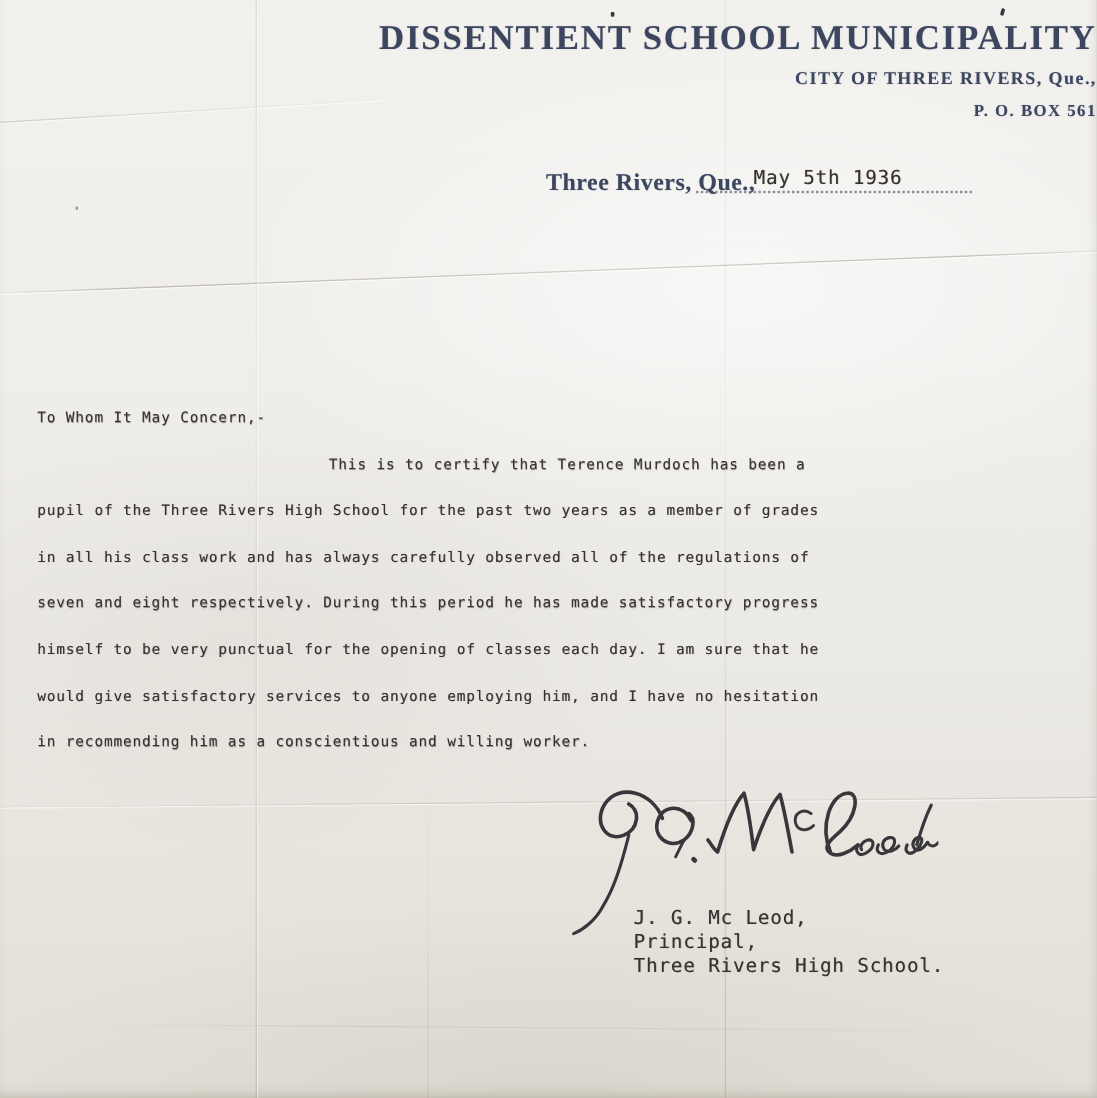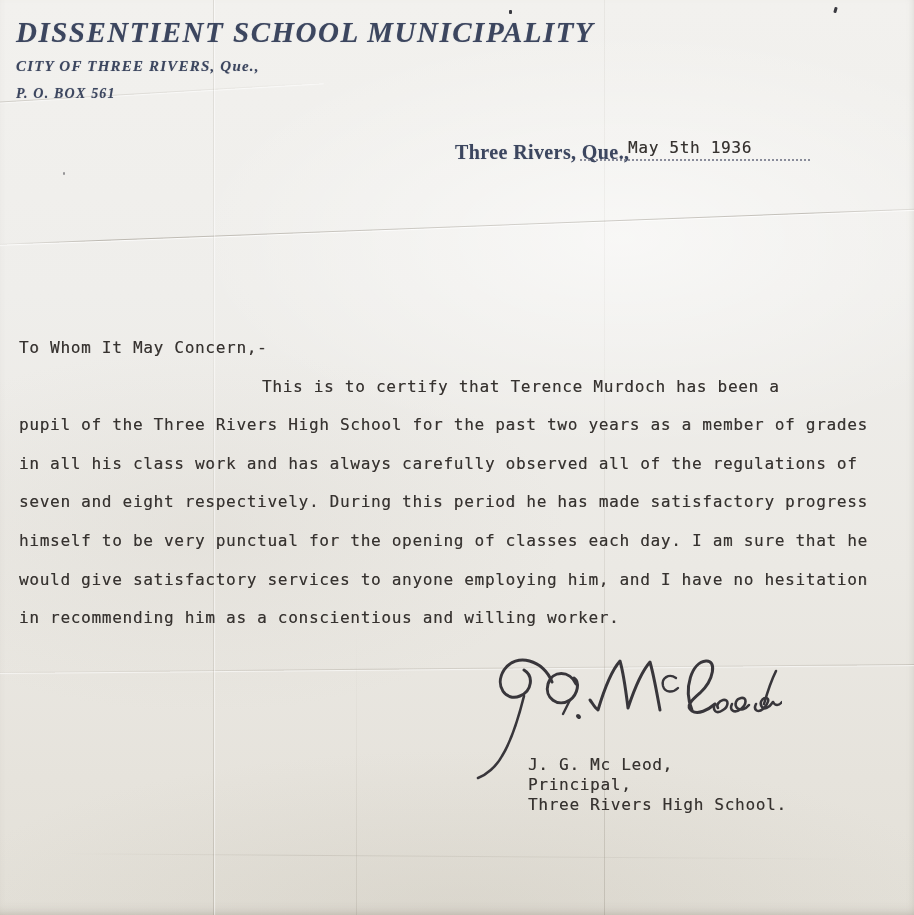--- a/index.html
+++ b/index.html
@@ -35,37 +35,37 @@
     background:linear-gradient(180deg,rgba(140,133,120,.10),rgba(140,133,120,.06) 40%,rgba(140,133,120,.22) 75%,rgba(140,133,120,.30));}
   .crease-v3{left:356px;top:630px;width:1px;height:285px;
     background:linear-gradient(180deg,rgba(140,133,120,0),rgba(140,133,120,.2));}
   .speck{position:absolute;background:#3a3a40;border-radius:1px;}
   .speck1{left:509px;top:10px;width:3px;height:4px;}
   .speck2{left:834px;top:7px;width:3px;height:6px;transform:rotate(15deg);}
   .speck3{left:63px;top:172px;width:2px;height:3px;opacity:.5;}
 
   
   .letterhead{position:absolute;top:15px;left:0;width:100%;box-sizing:border-box;padding-left:16px;
-    text-align:left;color:#3c465f;text-shadow:0 0 1px rgba(60,70,95,.35);font-style:italic;}
+    text-align:right;color:#3c465f;text-shadow:0 0 1px rgba(60,70,95,.35);}
   .org{font-size:29px;font-weight:bold;letter-spacing:1.5px;line-height:34px;}
   .cityline{font-size:15px;font-weight:bold;letter-spacing:1.2px;line-height:28px;margin-top:3px;}
   .pobox{font-size:14px;font-weight:bold;letter-spacing:1.2px;margin-top:6px;}
 
   
   .dateline-place{position:absolute;left:455px;top:141px;font-size:20px;font-weight:bold;
     letter-spacing:.4px;color:#3c465f;text-shadow:0 0 1px rgba(60,70,95,.3);}
   .date-rule{position:absolute;left:580px;top:140px;width:230px;height:19px;
     border-bottom:2px dotted rgba(80,85,108,.65);}
   .typed-date{position:absolute;left:48px;top:-2px;white-space:nowrap;
     font-family:"DejaVu Sans Mono",monospace;font-size:16px;letter-spacing:.7px;
     color:#36322f;text-shadow:.3px .3px .6px rgba(52,48,48,.5);}
 
   
-  .body{position:absolute;left:19px;top:329px;width:875px;
-    font-family:"DejaVu Sans Mono",monospace;font-size:16px;letter-spacing:.72px;
+  .body{position:absolute;left:31px;top:329px;width:875px;
+    font-family:"DejaVu Sans Mono",monospace;font-size:12px;letter-spacing:.72px;
     color:#36322f;text-shadow:.3px .3px .6px rgba(52,48,48,.5);}
   .bodyline{line-height:38.6px;white-space:nowrap;height:38.6px;}
   .indent{padding-left:243px;}
 
   
   .sig-script{position:absolute;left:452px;top:648px;width:330px;height:175px;}
   .sig-script svg{display:block;}
   .sig-typed{position:absolute;left:528px;top:755px;
     font-family:"DejaVu Sans Mono",monospace;font-size:16px;letter-spacing:.72px;
     line-height:20.2px;color:#36322f;text-shadow:.3px .3px .6px rgba(52,48,48,.5);white-space:nowrap;}

